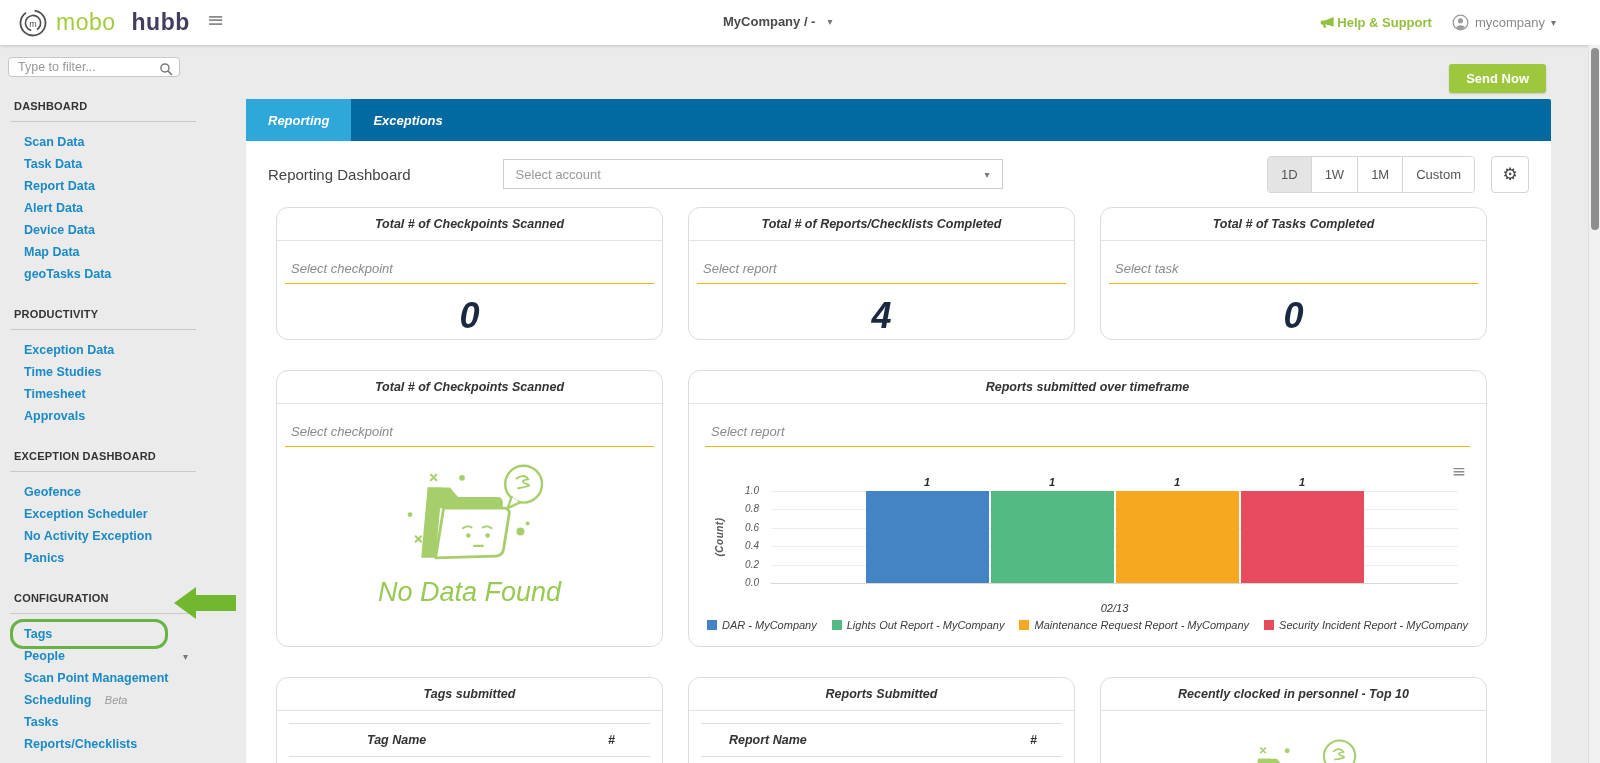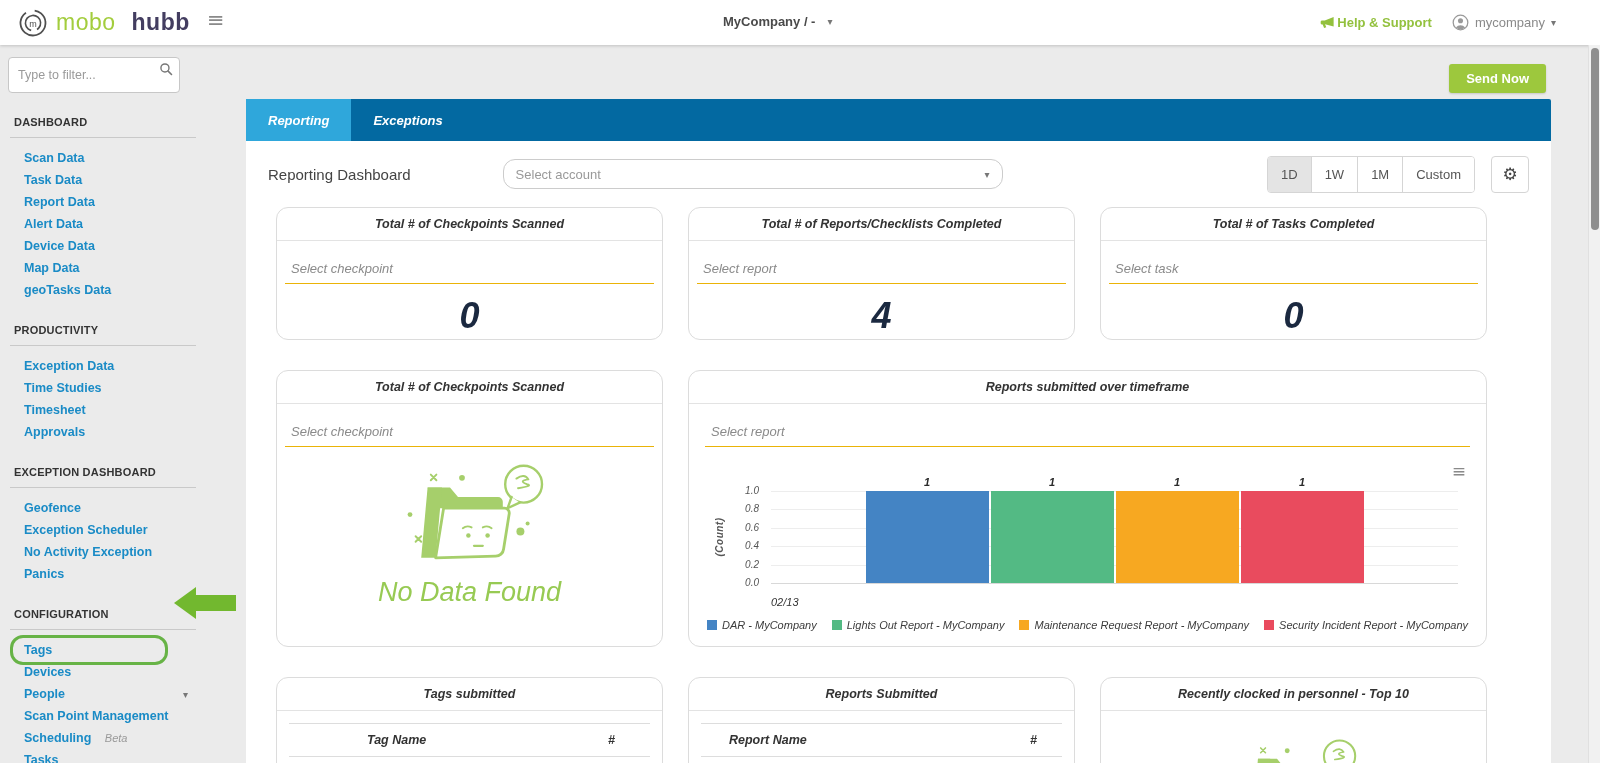--- a/index.html
+++ b/index.html
@@ -18,21 +18,21 @@
   .company-sel { position:absolute; left:723px; top:14px; display:flex; align-items:center; gap:12px;
                  font-size:13px; font-weight:700; color:#4a4a4a; cursor:pointer; }
   .caret { font-family:"DejaVu Sans",sans-serif; font-size:10px; color:#777; }
   .topbar-right { margin-left:auto; display:flex; align-items:center; gap:20px; padding-right:44px; }
   .help-link { display:flex; align-items:center; gap:2px; font-size:13px; font-weight:700; color:#93c13e; cursor:pointer; }
   .user-menu { display:flex; align-items:center; gap:6px; font-size:13px; color:#8a8a8a; cursor:pointer; }
 
   
   .sidebar { position:absolute; top:45px; left:0; width:232px; bottom:0; background:#ebebeb; z-index:10; }
   .filter-wrap { position:relative; margin:12px 0 0 8px; width:172px; }
-  .filter-input { width:100%; height:36px; border:1px solid #c7c7c7; border-radius:4px; background:#fff;
+  .filter-input { width:100%; height:20px; border:1px solid #c7c7c7; border-radius:4px; background:#fff;
                   font-size:12.5px; color:#555; padding:0 26px 0 9px; outline:none;
                   font-family:"Liberation Sans","DejaVu Sans",sans-serif; }
   .filter-input::placeholder { color:#9a9a9a; }
   .filter-search { position:absolute; right:7px; top:5px; }
   .nav-section { margin-top:23px; }
   .nav-title { font-size:11px; font-weight:700; color:#333; padding:0 14px; letter-spacing:.2px; }
   .nav-divider { border:none; border-top:1px solid #c9c9c9; margin:9px 36px 9px 10px; }
   .nav-item { position:relative; padding:4px 0 4px 24px; font-size:12.5px; font-weight:700;
               color:#1a8bc6; cursor:pointer; white-space:nowrap; }
   .nav-item .badge { font-size:11px; font-weight:400; font-style:italic; color:#999; margin-left:10px; }
@@ -50,21 +50,21 @@
               color:#fff; font-size:13px; font-weight:700; border:none; border-radius:3px; cursor:pointer;
               box-shadow:0 1px 2px rgba(0,0,0,.15); font-family:"Liberation Sans",sans-serif; }
   .tabbar { position:absolute; top:40px; left:14px; right:37px; height:42px; background:#8bd2ec;
             display:flex; border-radius:2px 2px 0 0; }
   .tab { padding:0 22px; display:flex; align-items:center; font-size:13px; font-weight:700;
          color:#fff; cursor:pointer; }
   .tab.active { background:#2fa7db; }
   .panel { position:absolute; top:82px; left:14px; right:37px; bottom:0; background:#fff; overflow:hidden; }
   .panel-head { display:flex; align-items:center; height:66px; padding:0 22px; }
   .page-title { font-size:15px; color:#444; }
-  .account-select { width:500px; height:30px; margin-left:92px; border:1px solid #ccc; border-radius:12px;
+  .account-select { width:500px; height:30px; margin-left:92px; border:1px solid #ccc; border-radius:0;
                     display:flex; align-items:center; justify-content:space-between; padding:0 12px;
                     font-size:13px; color:#999; cursor:pointer; background:#fff; }
   .range-group { margin-left:auto; display:flex; border:1px solid #d5d5d5; border-radius:4px; overflow:hidden; }
   .range-btn { padding:10px 13px; font-size:13px; color:#555; background:#fff; cursor:pointer;
                border:none; border-right:1px solid #d5d5d5; font-family:"Liberation Sans",sans-serif; }
   .range-btn:last-child { border-right:none; }
   .range-btn.active { background:#e4e4e4; }
   .gear-btn { margin-left:16px; width:38px; height:37px; border:1px solid #d5d5d5; border-radius:4px;
               background:#fff; display:flex; align-items:center; justify-content:center; cursor:pointer; }
   .gear-glyph { font-family:"DejaVu Sans",sans-serif; font-size:17px; color:#444; }
@@ -101,21 +101,21 @@
   .plot { position:absolute; left:64px; right:10px; top:44px; height:92px; }
   .gl { position:absolute; left:0; right:0; height:1px; background:#ededed; }
   .gl:nth-of-type(1){top:0} .gl:nth-of-type(2){top:18.4px} .gl:nth-of-type(3){top:36.8px}
   .gl:nth-of-type(4){top:55.2px} .gl:nth-of-type(5){top:73.6px}
   .gl:nth-of-type(6){top:92px; background:#d8d8d8;}
   .bars { position:absolute; left:64px; right:10px; top:44px; height:92px; display:flex;
           justify-content:center; align-items:flex-end; gap:2px; z-index:2; }
   .bar { width:123px; height:100%; position:relative; }
   .bar-label { position:absolute; top:-15px; width:100%; text-align:center; font-size:11px;
                font-weight:700; color:#2b2b2b; }
-  .xlabel { position:absolute; top:149px; left:64px; right:10px; 
+  .xlabel { position:absolute; top:155px; left:64px; right:10px; text-align:center;
             font-size:11px; color:#333; }
   .legend { position:absolute; top:172px; left:0; right:0; display:flex; justify-content:center;
             gap:15px; align-items:center; }
   .legend-item { display:flex; align-items:center; gap:5px; font-size:11px; color:#3c3c3c; }
   .legend-swatch { width:10px; height:10px; display:inline-block; }
 
   
   .table-wrap { padding:12px 12px 0; }
   .trow { display:grid; align-items:center; font-size:12.5px; color:#222; padding:9px 0; }
   .trow.head { font-weight:700; color:#333; border-top:1px solid #ddd; border-bottom:1px solid #ddd; }
@@ -213,21 +213,20 @@
       <div class="nav-item">Panics</div>
     </div>
 
     <div class="nav-section">
       <div class="nav-title">CONFIGURATION</div>
       <hr class="nav-divider">
       <div class="nav-item">
         <span>Tags</span>
         <span class="tags-ring" style="border-color: rgb(103, 179, 70);"></span>
       </div>
-      <div class="nav-item">Devices</div>
       <div class="nav-item">
         <span>People</span>
         <span class="caret item-caret">▾</span>
       </div>
       <div class="nav-item">Scan Point Management</div>
       <div class="nav-item">
         <span>Scheduling</span>
         <span class="badge">Beta</span>
       </div>
       <div class="nav-item">Tasks</div>

